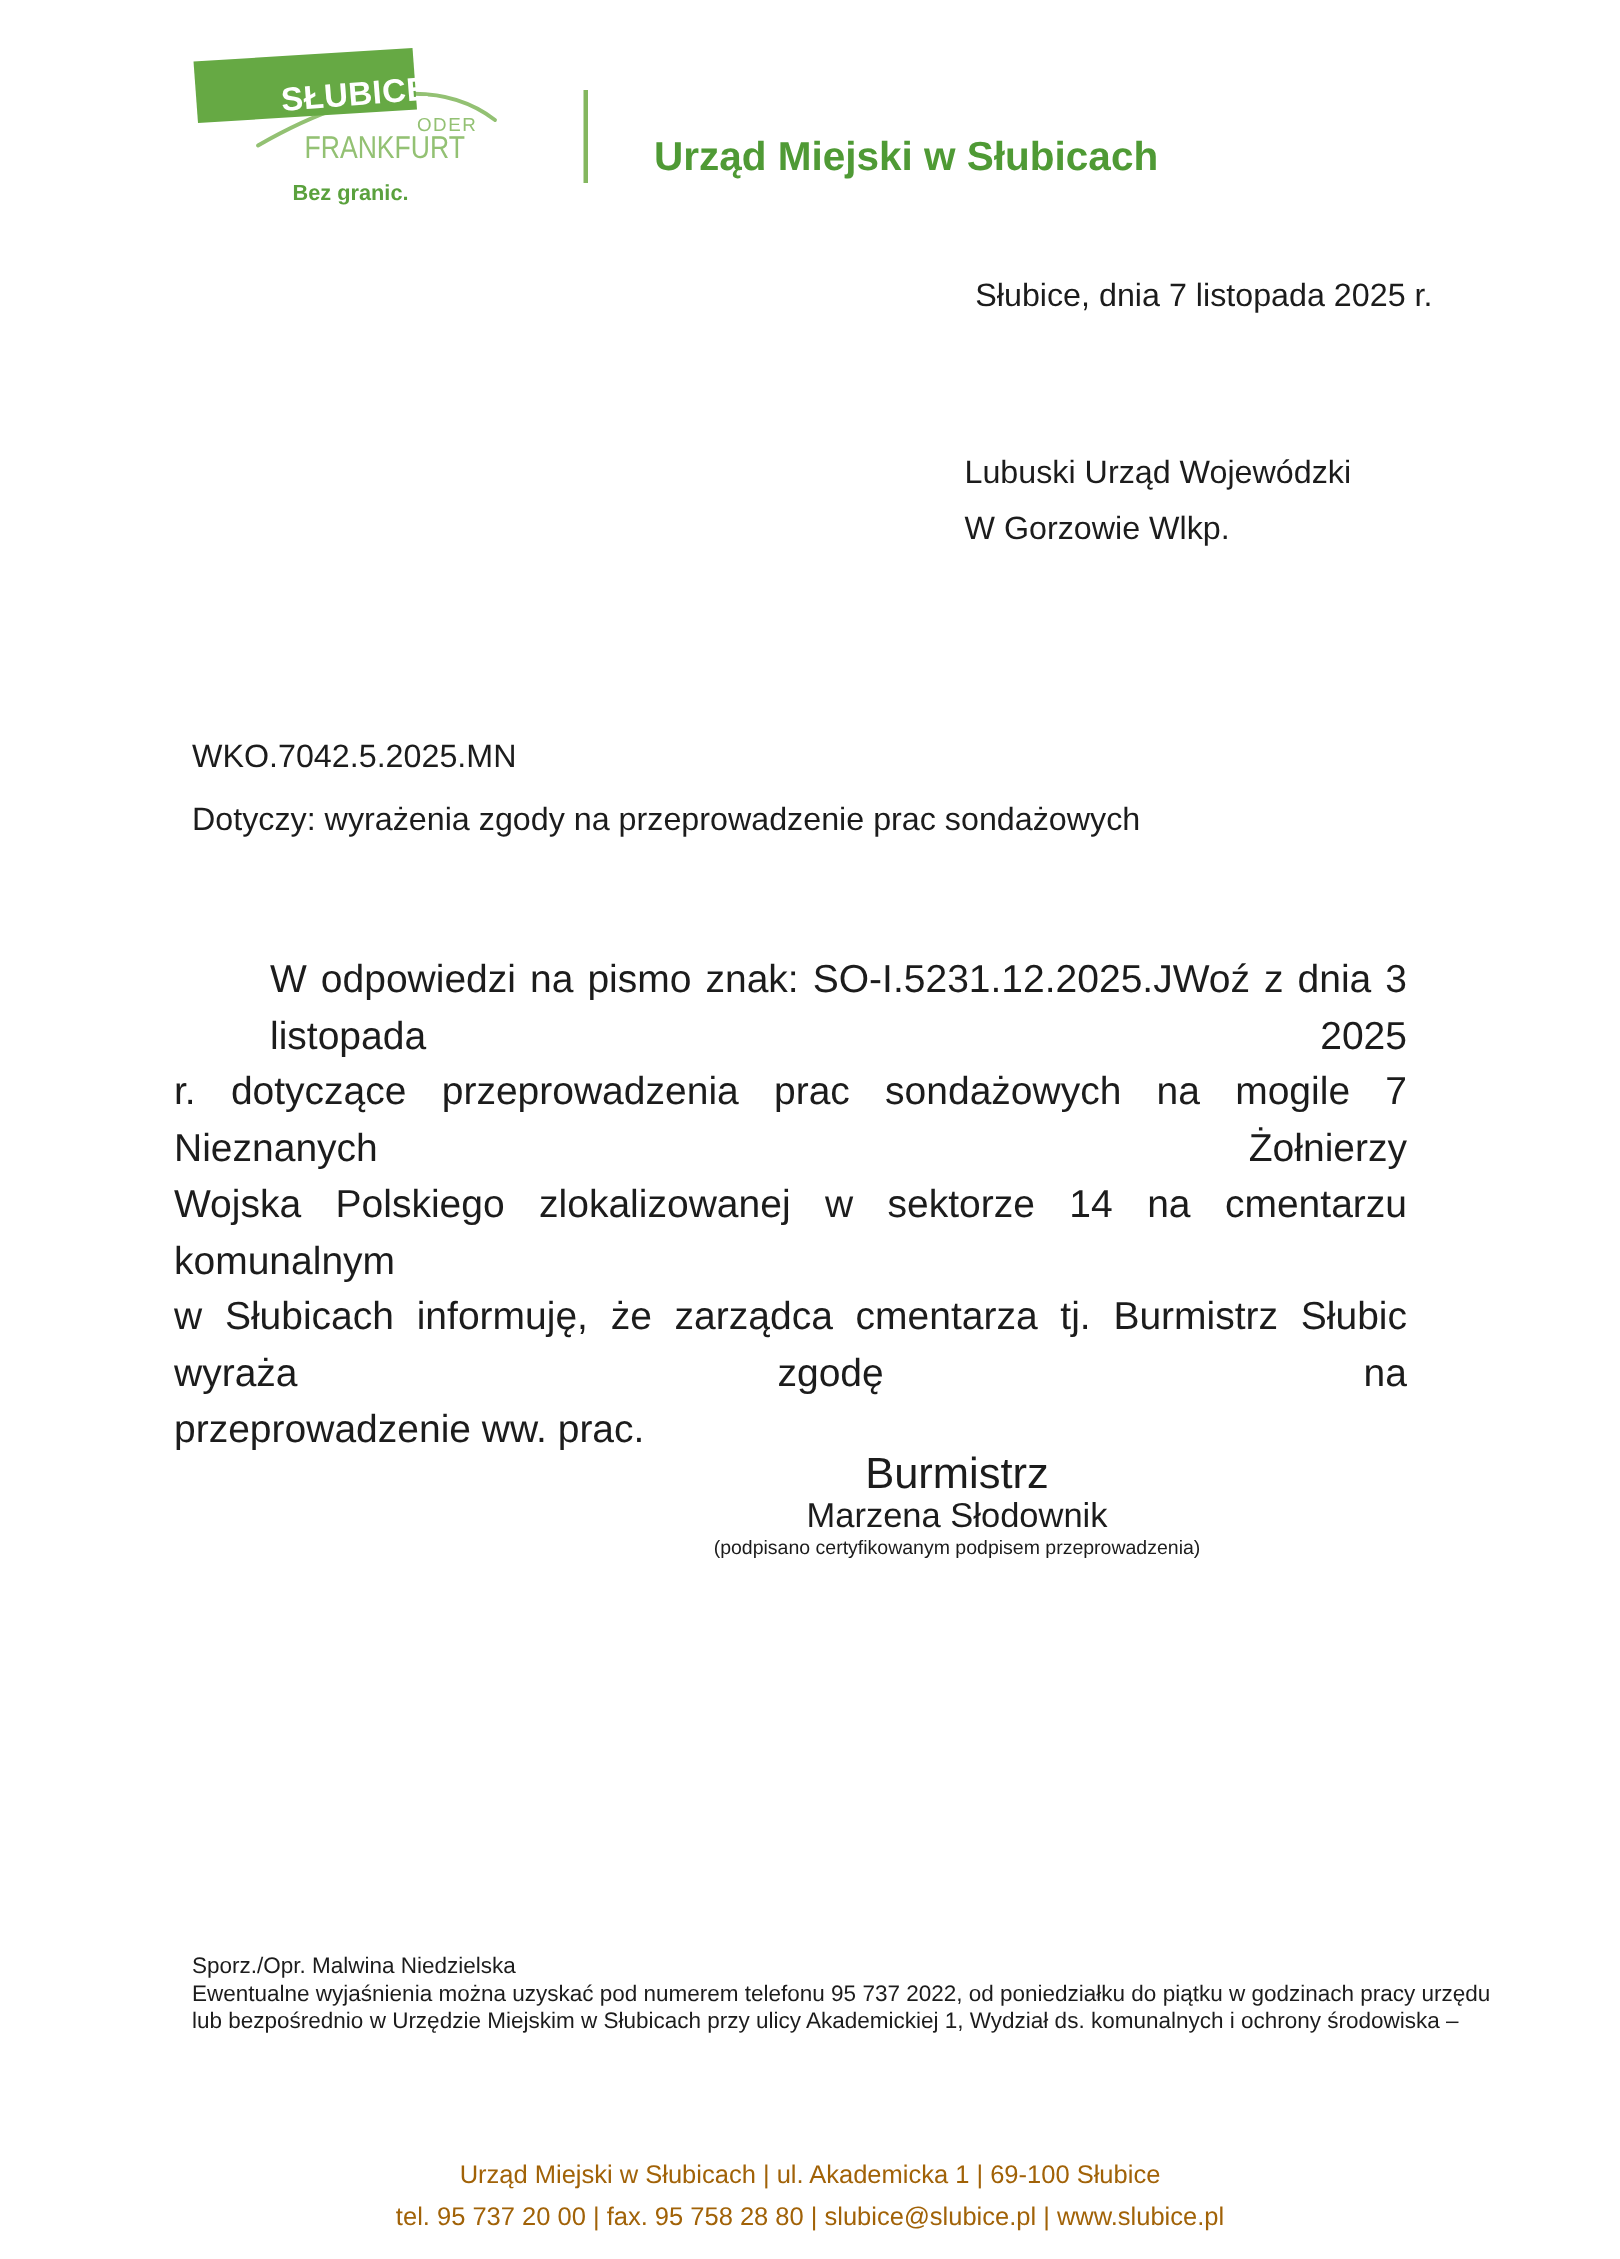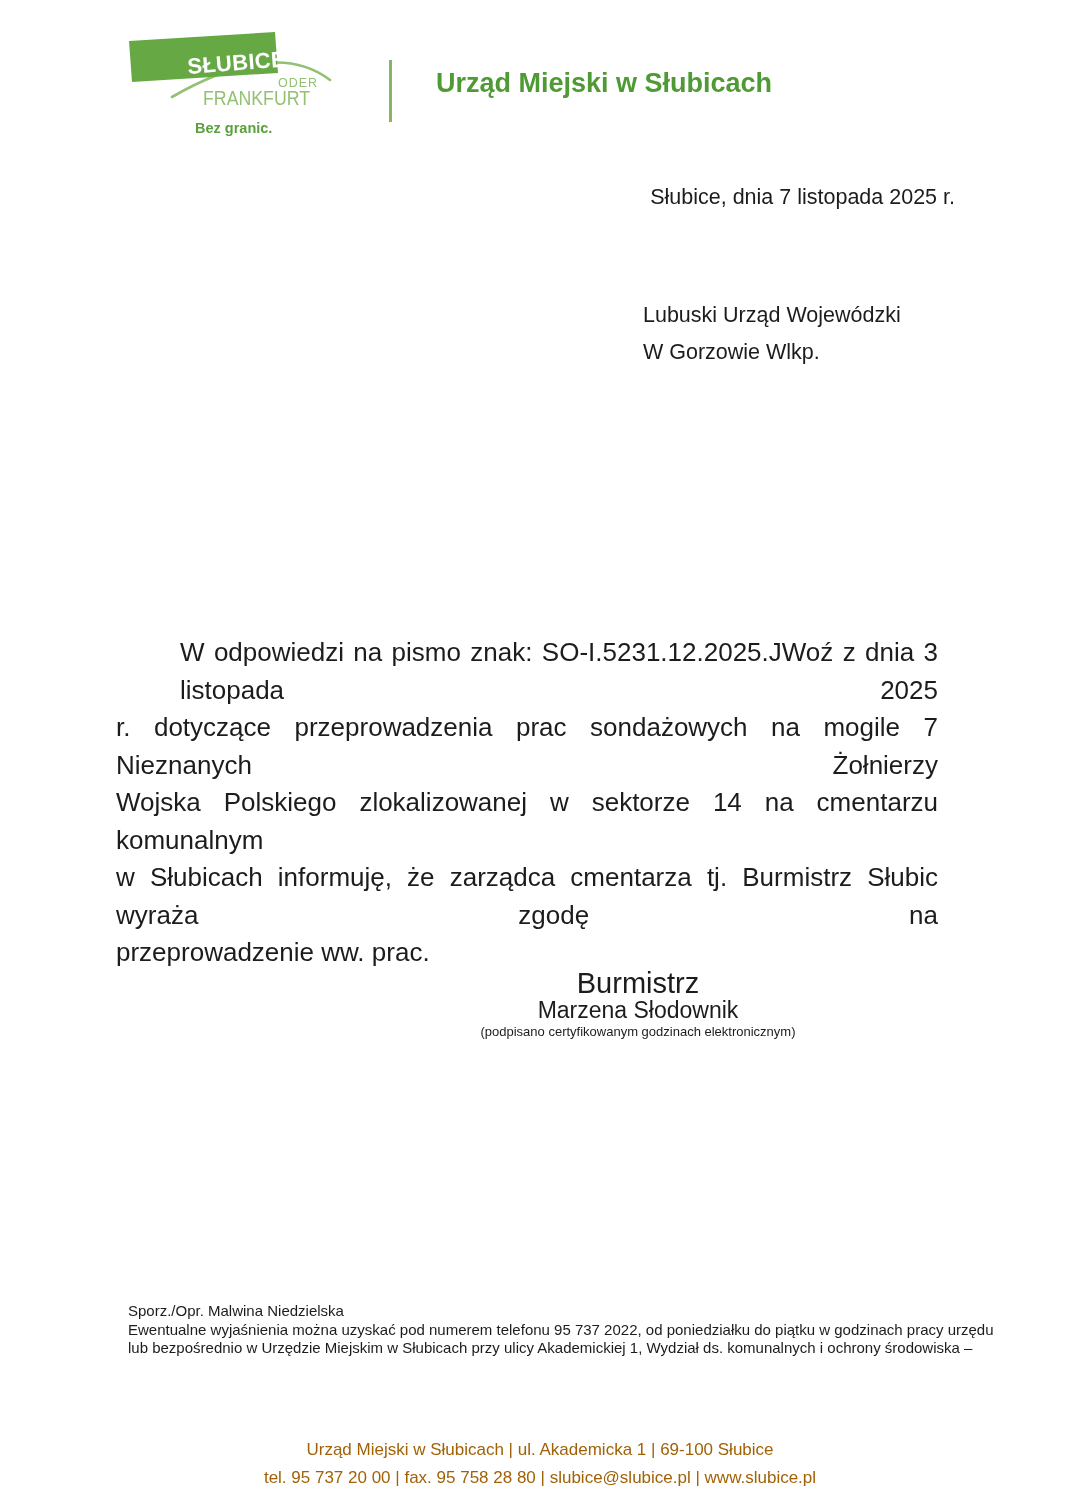--- a/index.html
+++ b/index.html
@@ -13,21 +13,21 @@
     overflow:hidden;
   }
 
   
   .logo { position:absolute; left:115px; top:30px; }
   .header-divider {
     position:absolute; left:389px; top:60px;
     width:2.5px; height:62px; background:#84b75f;
   }
   .page-title {
-    position:absolute; left:436px; top:68px;
+    position:absolute; left:436px; top:89px;
     margin:0; font-size:27px; font-weight:bold; color:#4f9a35;
     white-space:nowrap;
   }
 
   
   .dateline {
     position:absolute; right:125px; top:185px;
     font-size:21.5px; white-space:nowrap;
   }
   .addressee {
@@ -91,33 +91,37 @@
 
   <h1 class="page-title">Urząd Miejski w Słubicach</h1>
 
   <div class="dateline">Słubice, dnia 7 listopada 2025 r.</div>
 
   <div class="addressee">
     <div>Lubuski Urząd Wojewódzki</div>
     <div>W Gorzowie Wlkp.</div>
   </div>
 
+  <div class="ref-block">
+    <div>WKO.7042.5.2025.MN</div>
+    <div>Dotyczy: wyrażenia zgody na przeprowadzenie prac sondażowych</div>
+  </div>
 
   <div class="body-text">
     <div class="body-line first">W odpowiedzi na pismo znak: SO-I.5231.12.2025.JWoź z dnia 3 listopada 2025</div>
     <div class="body-line">r. dotyczące przeprowadzenia prac sondażowych na mogile 7 Nieznanych Żołnierzy</div>
     <div class="body-line">Wojska Polskiego zlokalizowanej w sektorze 14 na cmentarzu komunalnym</div>
     <div class="body-line">w Słubicach informuję, że zarządca cmentarza tj. Burmistrz Słubic wyraża zgodę na</div>
     <div class="body-line last">przeprowadzenie ww. prac.</div>
   </div>
 
   <div class="signature">
     <div class="sig-position">Burmistrz</div>
     <div class="sig-name">Marzena Słodownik</div>
-    <div class="sig-note">(podpisano certyfikowanym godzinach elektronicznym)</div>
+    <div class="sig-note">(podpisano certyfikowanym podpisem przeprowadzenia)</div>
   </div>
 
   <div class="footnote">
     <div class="prepared">Sporz./Opr. Malwina Niedzielska</div>
     <div class="fline">Ewentualne wyjaśnienia można uzyskać pod numerem telefonu 95 737 2022, od poniedziałku do piątku w godzinach pracy urzędu</div>
     <div class="fline">lub bezpośrednio w Urzędzie Miejskim w Słubicach przy ulicy Akademickiej 1, Wydział ds. komunalnych i ochrony środowiska –</div>
   </div>
 
   <div class="footer">
     <div>Urząd Miejski w Słubicach | ul. Akademicka 1 | 69-100 Słubice</div>

